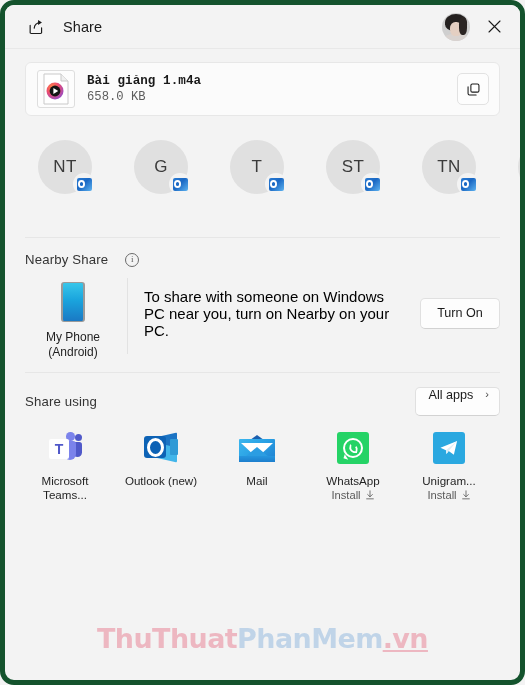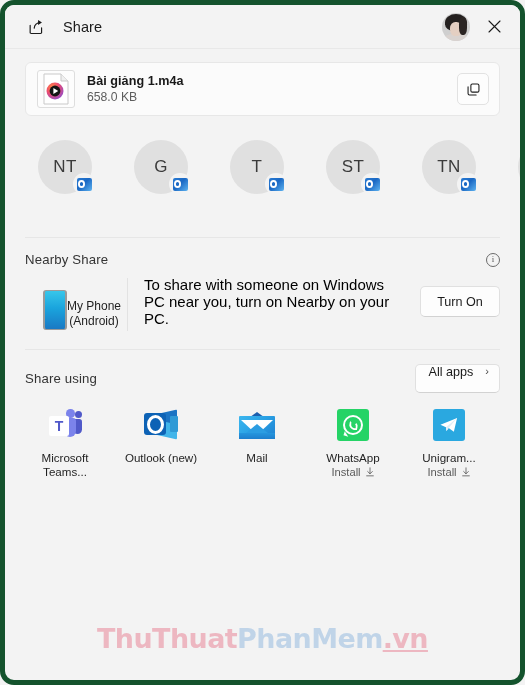--- a/index.html
+++ b/index.html
@@ -122,20 +122,21 @@
     border-radius: 3px;
     position: relative;
     display: flex; align-items: center; justify-content: center;
   }
   .file-meta {
     margin-left: 12px;
     display: flex;
     flex-direction: column;
     justify-content: center;
     gap: 2px;
+    font-family: Liberation Mono, monospace;
   }
   .file-name {
     font-size: 12.6px;
     font-weight: bold;
     color: #191919;
     letter-spacing: 0.05px;
   }
   .file-size {
     font-size: 12.2px;
     color: #5d5d5d;
@@ -231,23 +232,22 @@
   .divider {
     height: 1px;
     background: #e6e6e6;
     margin: 10px 20px 0 20px;
   }
 
   
   .section-head {
     display: flex;
     align-items: center;
-    gap: 0;
+    gap: 17px;
     padding: 14px 20px 0 20px;
-    justify-content: space-between;
   }
   .section-title {
     font-size: 13.2px;
     color: #343434;
     letter-spacing: 0.15px;
   }
   .info-icon {
     width: 14px; height: 14px;
     border: 1.2px solid #6a6a6a;
     border-radius: 50%;
@@ -262,21 +262,21 @@
   
   .nearby-body {
     display: flex;
     align-items: stretch;
     padding: 9px 20px 0 20px;
   }
   .device {
     width: 96px;
     flex: 0 0 96px;
     display: flex;
-    flex-direction: row;
+    flex-direction: column;
     align-items: center;
     padding-top: 6px;
     cursor: default;
     justify-content: flex-end;
   }
   .phone-icon {
     width: 24px; height: 40px;
     border-radius: 3px;
     background: linear-gradient(180deg,#37c6ea 0%, #1aa4dd 45%, #1a79c4 100%);
     border-left: 2.5px solid #9a9a9a;

